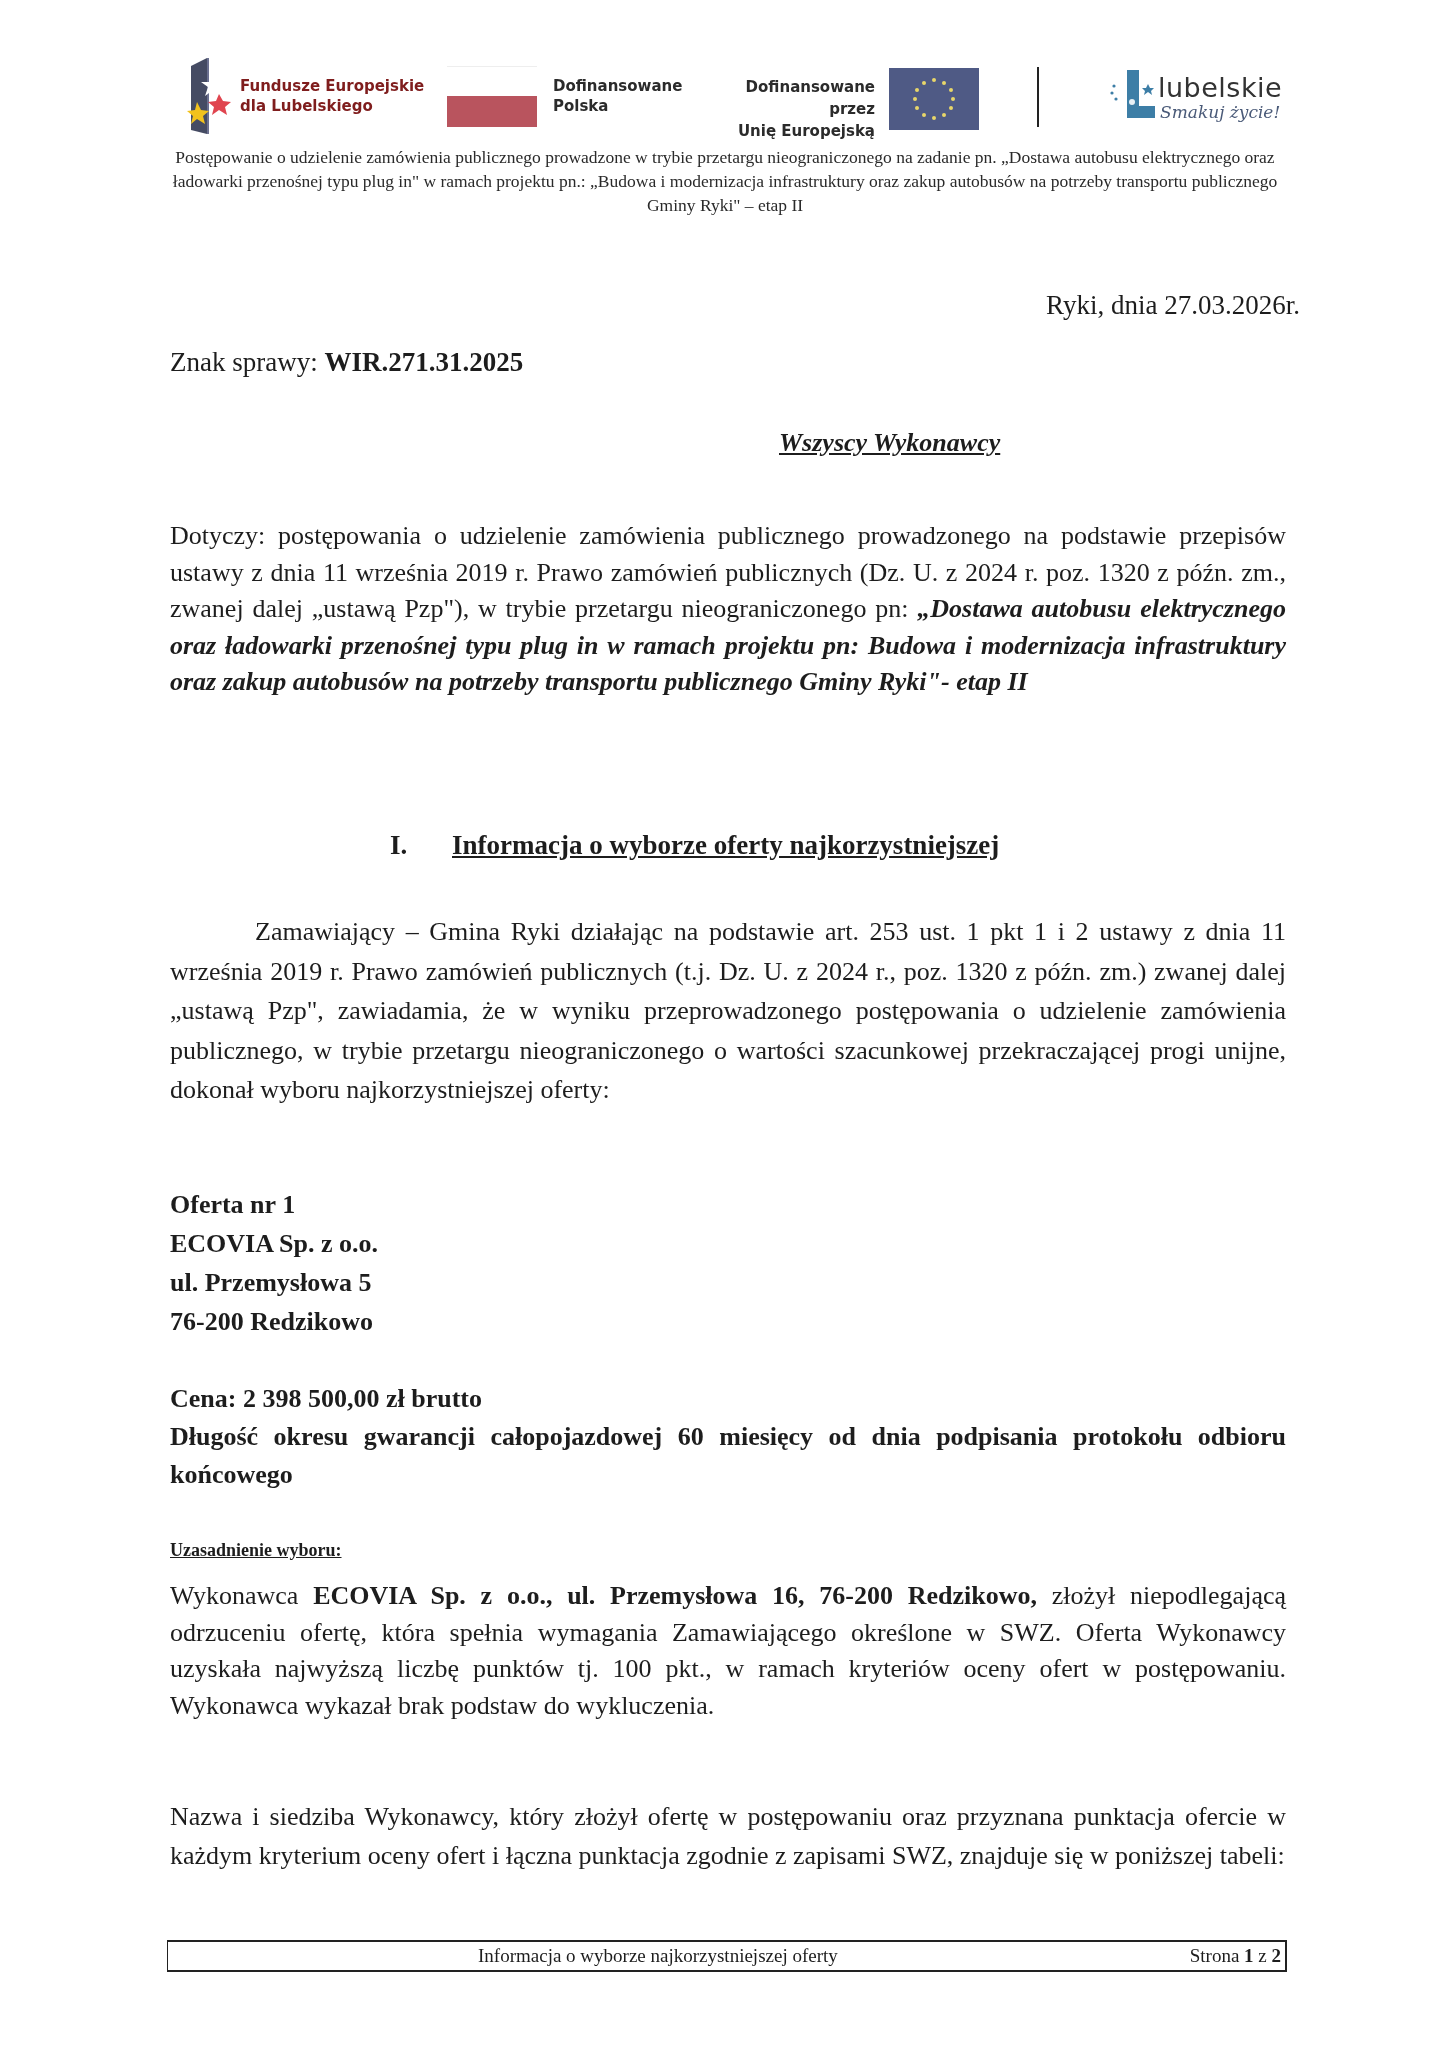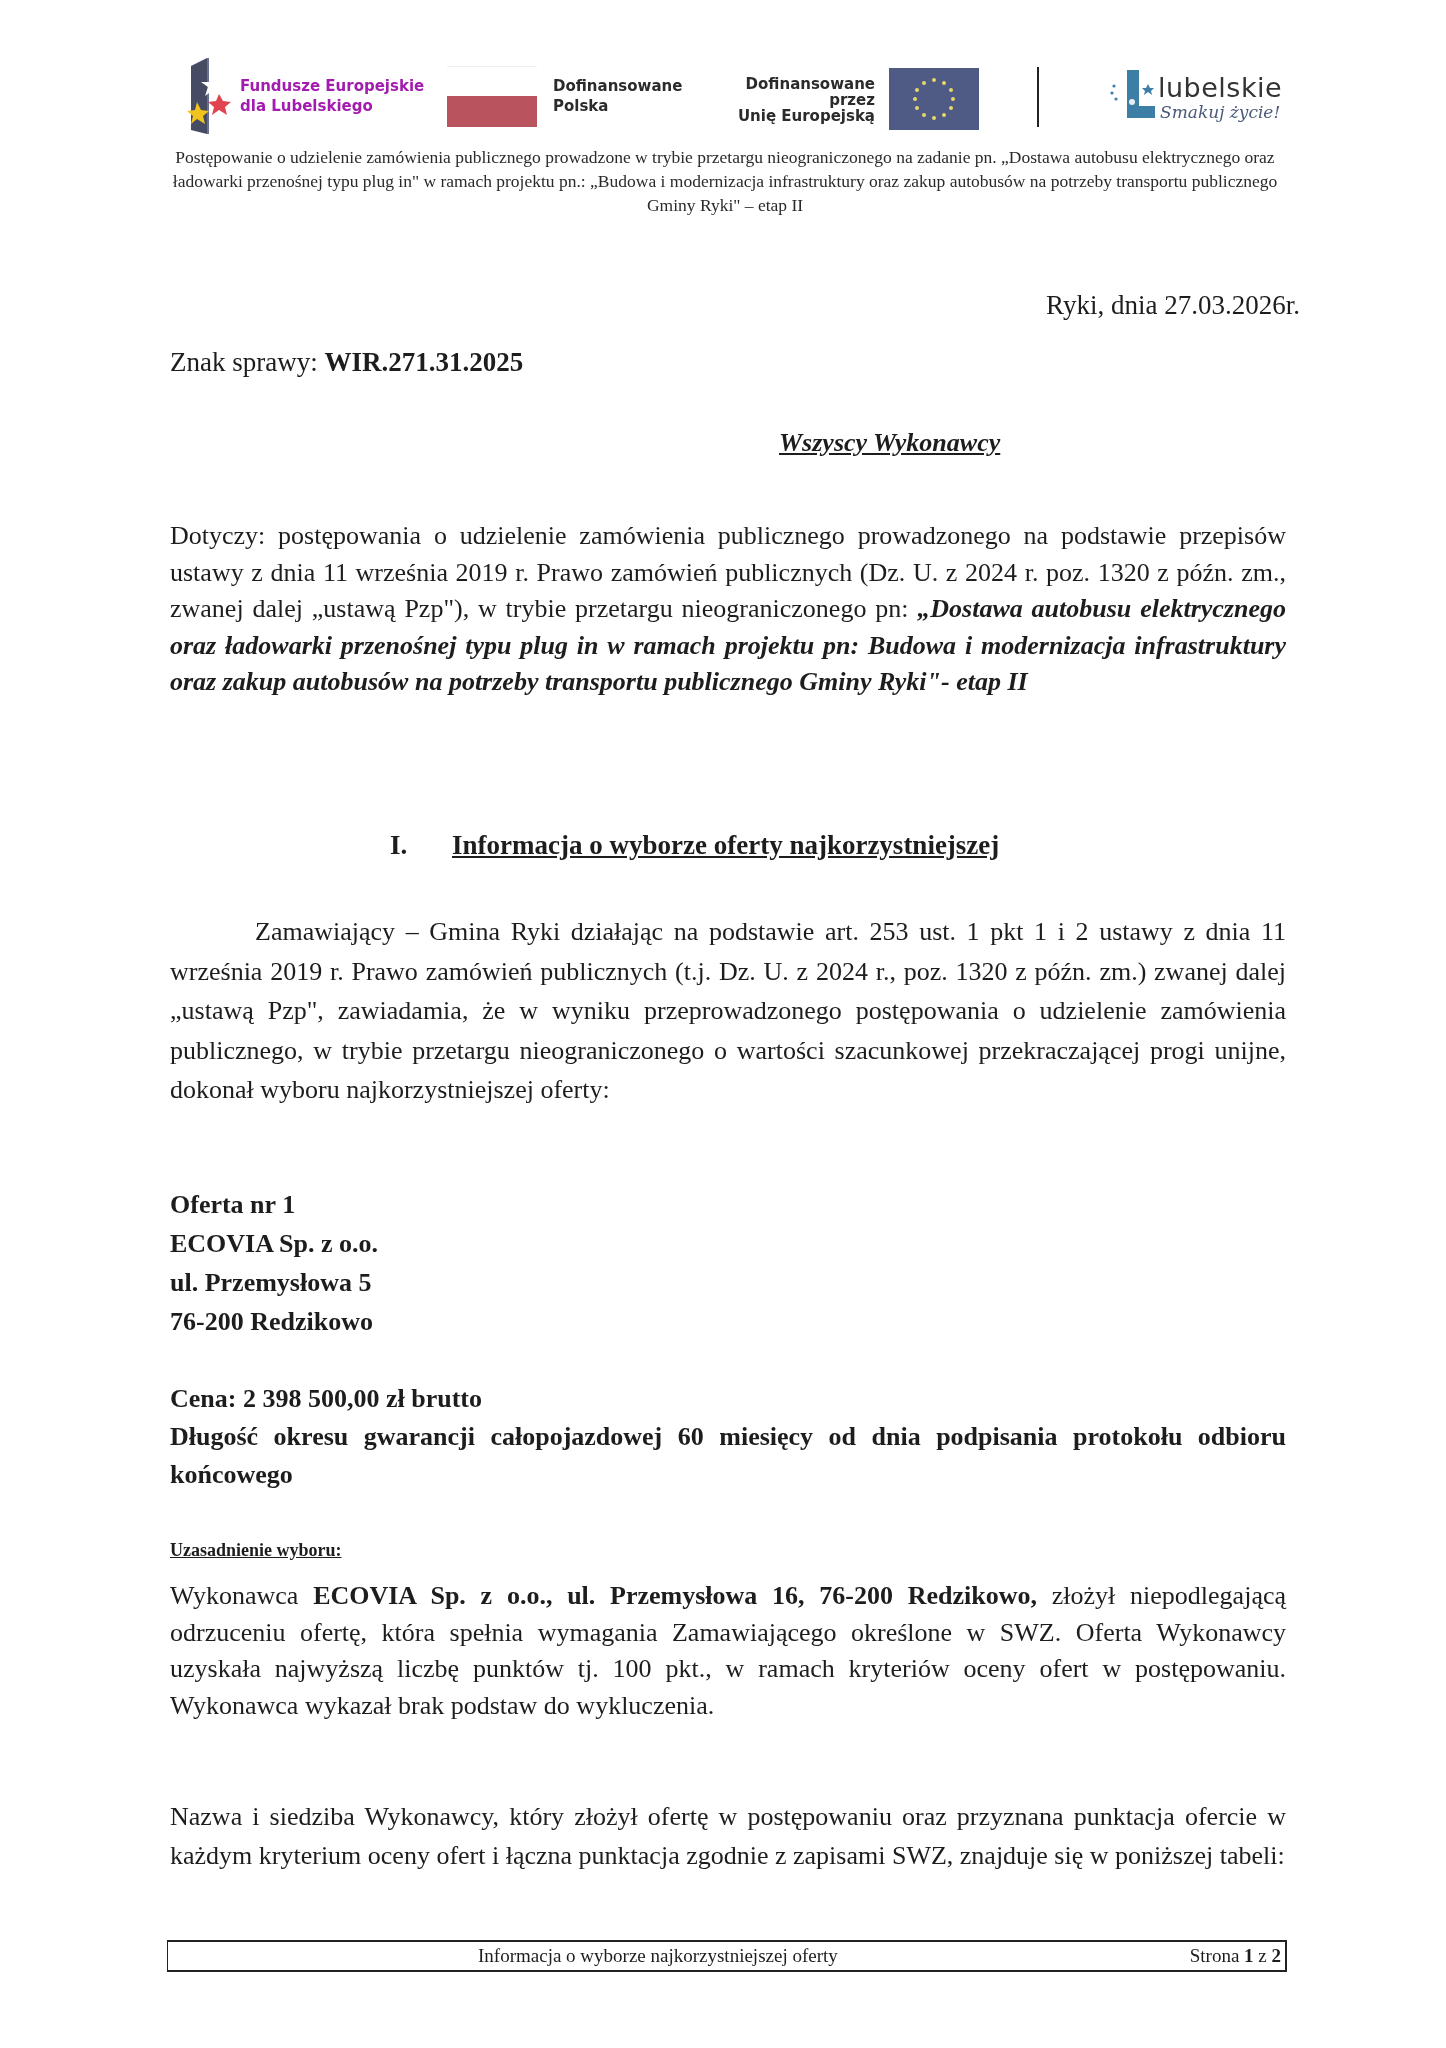--- a/index.html
+++ b/index.html
@@ -1,26 +1,26 @@
 <!DOCTYPE html>
 <html><head>
 <meta charset="utf-8">
 <style>
   html, body { margin:0; padding:0; background:#ffffff; }
   body { width:1446px; height:2048px; position:relative; overflow:hidden; color:#1d1d1d;
          font-family:"Liberation Serif", "DejaVu Serif", serif; }
   .abs { position:absolute; }
   
   .logo-fe { left:185px; top:56px; width:60px; height:80px; }
-  .fe-text { left:240px; top:76px; font-family:"DejaVu Sans", sans-serif; font-size:15px; line-height:20px; color:#a21caf; font-weight:600; }
+  .fe-text { left:240px; top:76px; font-family:"DejaVu Sans", sans-serif; font-size:15px; line-height:20px; color:#7f1d1d; font-weight:600; }
   .flag { left:447px; top:66px; width:90px; height:60px; border-top:1px solid #eee; }
   .flag .white { height:29px; background:#fff; }
   .flag .red { height:31px; background:#b9545e; }
   .rp-text { left:553px; top:76px; font-family:"DejaVu Sans", sans-serif; font-size:15px; line-height:20px; color:#2b2b2b; font-weight:600; }
-  .ue-text { left:700px; top:76px; width:175px; text-align:right; font-family:"DejaVu Sans", sans-serif; font-size:15px; line-height:16px; color:#2b2b2b; font-weight:600; }
+  .ue-text { left:700px; top:76px; width:175px; text-align:right; font-family:"DejaVu Sans", sans-serif; font-size:15px; line-height:22px; color:#2b2b2b; font-weight:600; }
   .eu-flag { left:889px; top:68px; width:90px; height:62px; background:#4f5a85; }
   .sep { left:1037px; top:67px; width:2px; height:60px; background:#222; }
   .lub-mark { left:1110px; top:68px; width:45px; height:55px; }
   .lub-name { left:1158px; top:72px; font-family:"DejaVu Sans", sans-serif; font-size:27px; color:#333; letter-spacing:0.5px; }
   .lub-slogan { left:1160px; top:102px; font-family:"DejaVu Serif", serif; font-style:italic; font-size:17px; color:#4a5a78; }
 
   .hdr { left:150px; top:145px; width:1150px; text-align:center; font-size:17.5px; line-height:24px; color:#2a2a2a; }
   .date { right:146px; top:290px; font-size:27px; }
   .znak { left:170px; top:330px; font-size:27px;margin-top:17px; }
   .znak b { font-weight:bold; }

